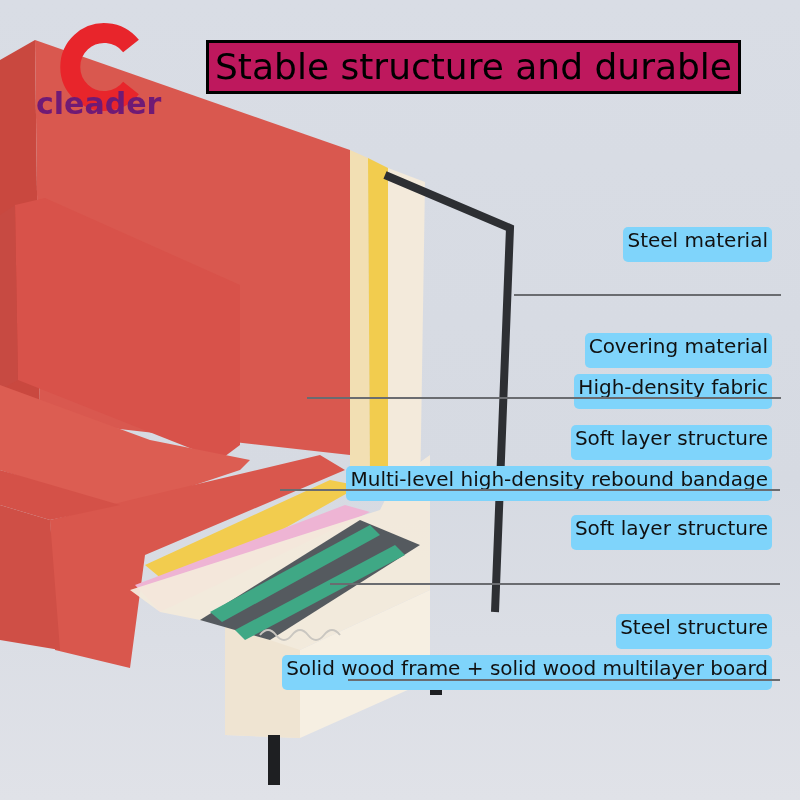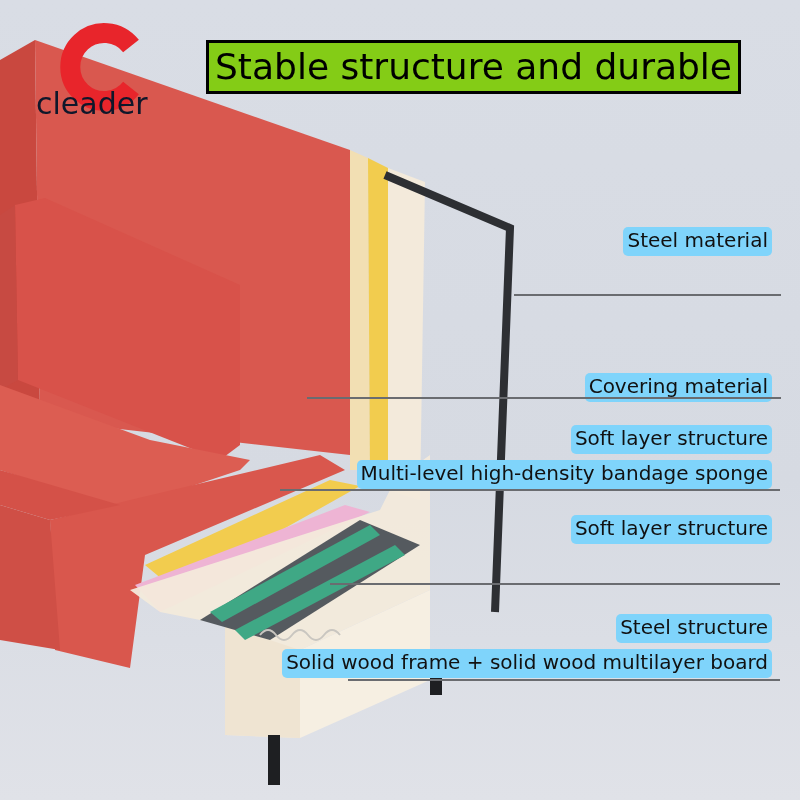--- a/index.html
+++ b/index.html
@@ -9,33 +9,33 @@
     font-family: "DejaVu Sans", sans-serif;
   }
   .bg {
     position: absolute; inset: 0;
     background: linear-gradient(180deg, #d9dde5 0%, #d6dae2 60%, #e0e2e8 100%);
   }
   .scene { position: absolute; left: 0; top: 0; width: 800px; height: 800px; }
   .logo { position: absolute; left: 36px; top: 18px; width: 130px; height: 110px; }
   .logo-text {
     position: absolute; left: 36px; top: 86px;
-    font-family: "DejaVu Sans", sans-serif; font-weight: normal;
-    font-size: 30px; color: #0f172a; letter-spacing: 0px;
+    font-family: "DejaVu Sans", sans-serif; font-weight: bold;
+    font-size: 30px; color: #701a75; letter-spacing: 0px;
   }
   .title {
     position: absolute; left: 206px; top: 40px;
-    background: #84cc16; border: 3px solid #000;
+    background: #be185d; border: 3px solid #000;
     padding: 0 6px; height: 48px; line-height: 48px;
     font-size: 36px; color: #000; white-space: nowrap;
   }
   .label-group { position: absolute; right: 28px; text-align: right; }
   .pill {
     display: inline-block; background: #7fd4fb; color: #111;
-    border-radius: 5px; font-size: 20px; height: 29px; line-height: 27px;
+    border-radius: 5px; font-size: 20px; height: 35px; line-height: 27px;
     padding: 0 4px; white-space: nowrap; margin-bottom: 6px;
   }
   .leader { position: absolute; height: 2px; background: #6a6c70; }
 </style>
 </head>
 <body>
 
 <div class="bg"></div>
 
 <svg class="scene" viewBox="0 0 800 800">
@@ -80,28 +80,29 @@
 </svg>
 <div class="logo-text">cleader</div>
 
 <div class="title">Stable structure and durable</div>
 
 <div class="label-group" style="top:227px;">
   <div><span class="pill">Steel material</span></div>
 </div>
 <div class="leader" style="left:514px; top:294px; width:267px;"></div>
 
-<div class="label-group" style="top:333px;margin-top:40px;">
+<div class="label-group" style="top:333px;">
   <div><span class="pill">Covering material</span></div>
+  <div><span class="pill">High-density fabric</span></div>
 </div>
 <div class="leader" style="left:307px; top:397px; width:474px;"></div>
 
 <div class="label-group" style="top:425px;">
   <div><span class="pill">Soft layer structure</span></div>
-  <div><span class="pill">Multi-level high-density bandage sponge</span></div>
+  <div><span class="pill">Multi-level high-density rebound bandage</span></div>
 </div>
 <div class="leader" style="left:280px; top:489px; width:500px;"></div>
 
 <div class="label-group" style="top:515px;">
   <div><span class="pill">Soft layer structure</span></div>
 </div>
 <div class="leader" style="left:330px; top:583px; width:450px;"></div>
 
 <div class="label-group" style="top:614px;">
   <div><span class="pill">Steel structure</span></div>

